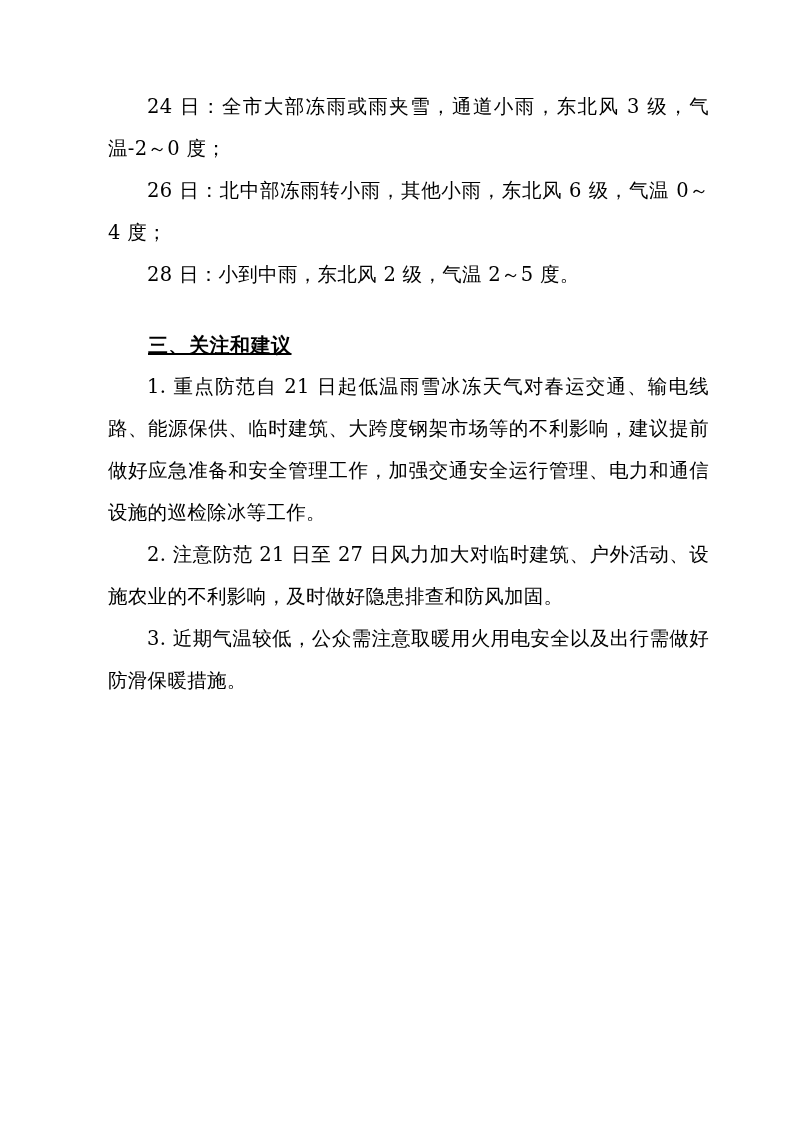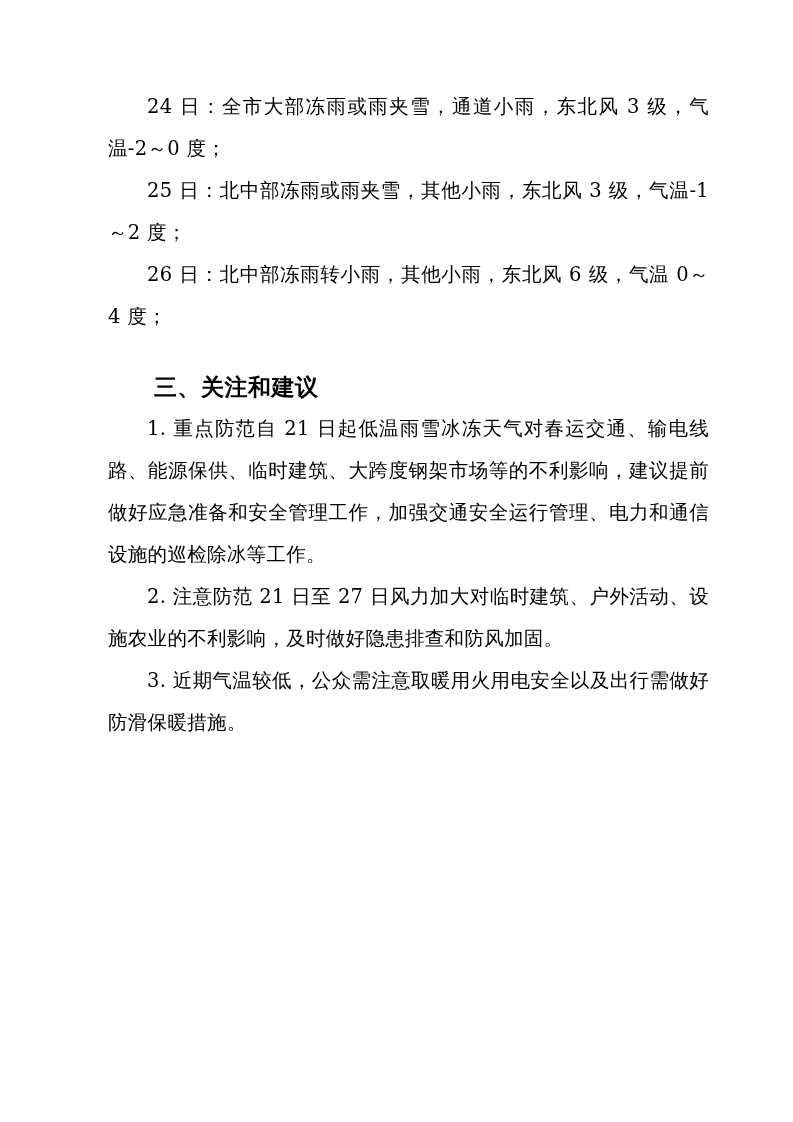--- a/index.html
+++ b/index.html
@@ -32,39 +32,40 @@
     text-justify: inter-ideograph;
     letter-spacing: 0.3px;
   }
   .para {
     text-indent: 2em;
     margin: 0;
   }
   .section-heading {
     font-family: "DejaVu Sans", "Liberation Sans", sans-serif;
     font-weight: bold;
-    font-size: 23px;
+    font-size: 20px;
     line-height: 42px;
     margin: 0;
     text-indent: 2em;
     letter-spacing: 0.5px;
+    text-decoration: underline;
   }
   .gap-before-heading {
     height: 28px;
   }
 </style>
 </head>
 <body>
 
 <div class="page">
 
   <div class="body-text">
     <p class="para">24 日：全市大部冻雨或雨夹雪，通道小雨，东北风 3 级，气温-2～0 度；</p>
-    <p class="para">25 日：北中部冻雨或雨夹雪，其他小雨，东北风 3 级，气温-1～2 度；</p>
     <p class="para">26 日：北中部冻雨转小雨，其他小雨，东北风 6 级，气温 0～4 度；</p>
+    <p class="para">28 日：小到中雨，东北风 2 级，气温 2～5 度。</p>
   </div>
 
   <div class="gap-before-heading"></div>
 
   <h2 class="section-heading">三、关注和建议</h2>
 
   <div class="body-text">
     <p class="para">1. 重点防范自 21 日起低温雨雪冰冻天气对春运交通、输电线路、能源保供、临时建筑、大跨度钢架市场等的不利影响，建议提前做好应急准备和安全管理工作，加强交通安全运行管理、电力和通信设施的巡检除冰等工作。</p>
     <p class="para">2. 注意防范 21 日至 27 日风力加大对临时建筑、户外活动、设施农业的不利影响，及时做好隐患排查和防风加固。</p>
     <p class="para">3. 近期气温较低，公众需注意取暖用火用电安全以及出行需做好防滑保暖措施。</p>

